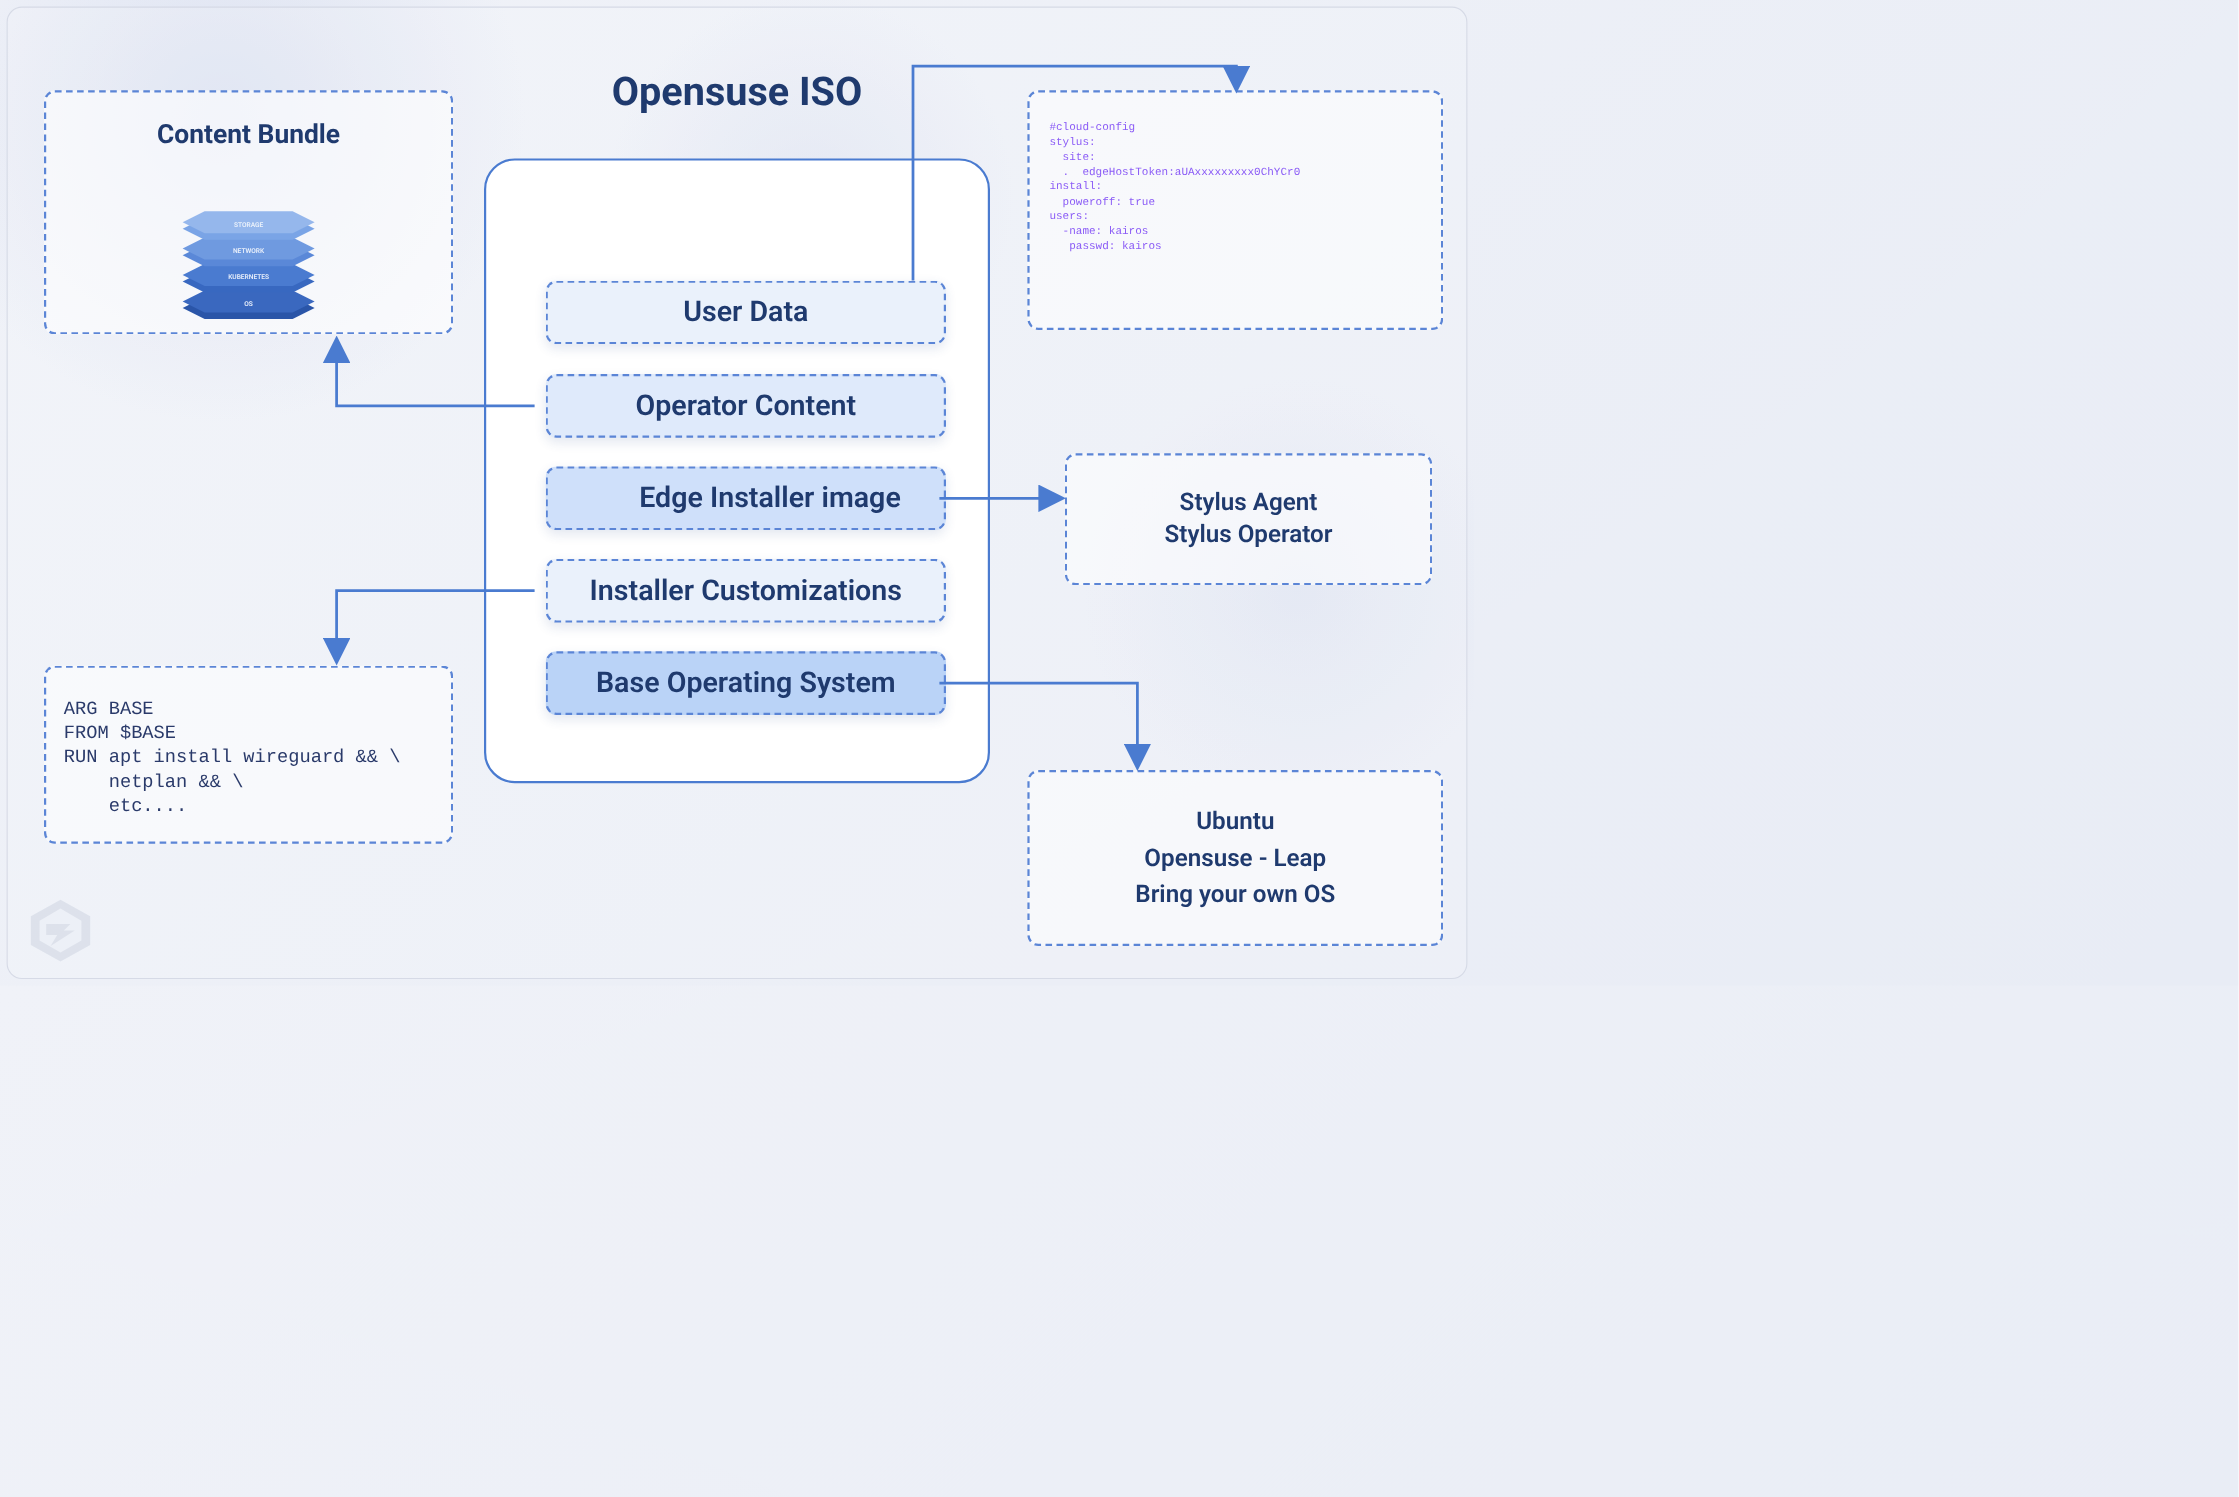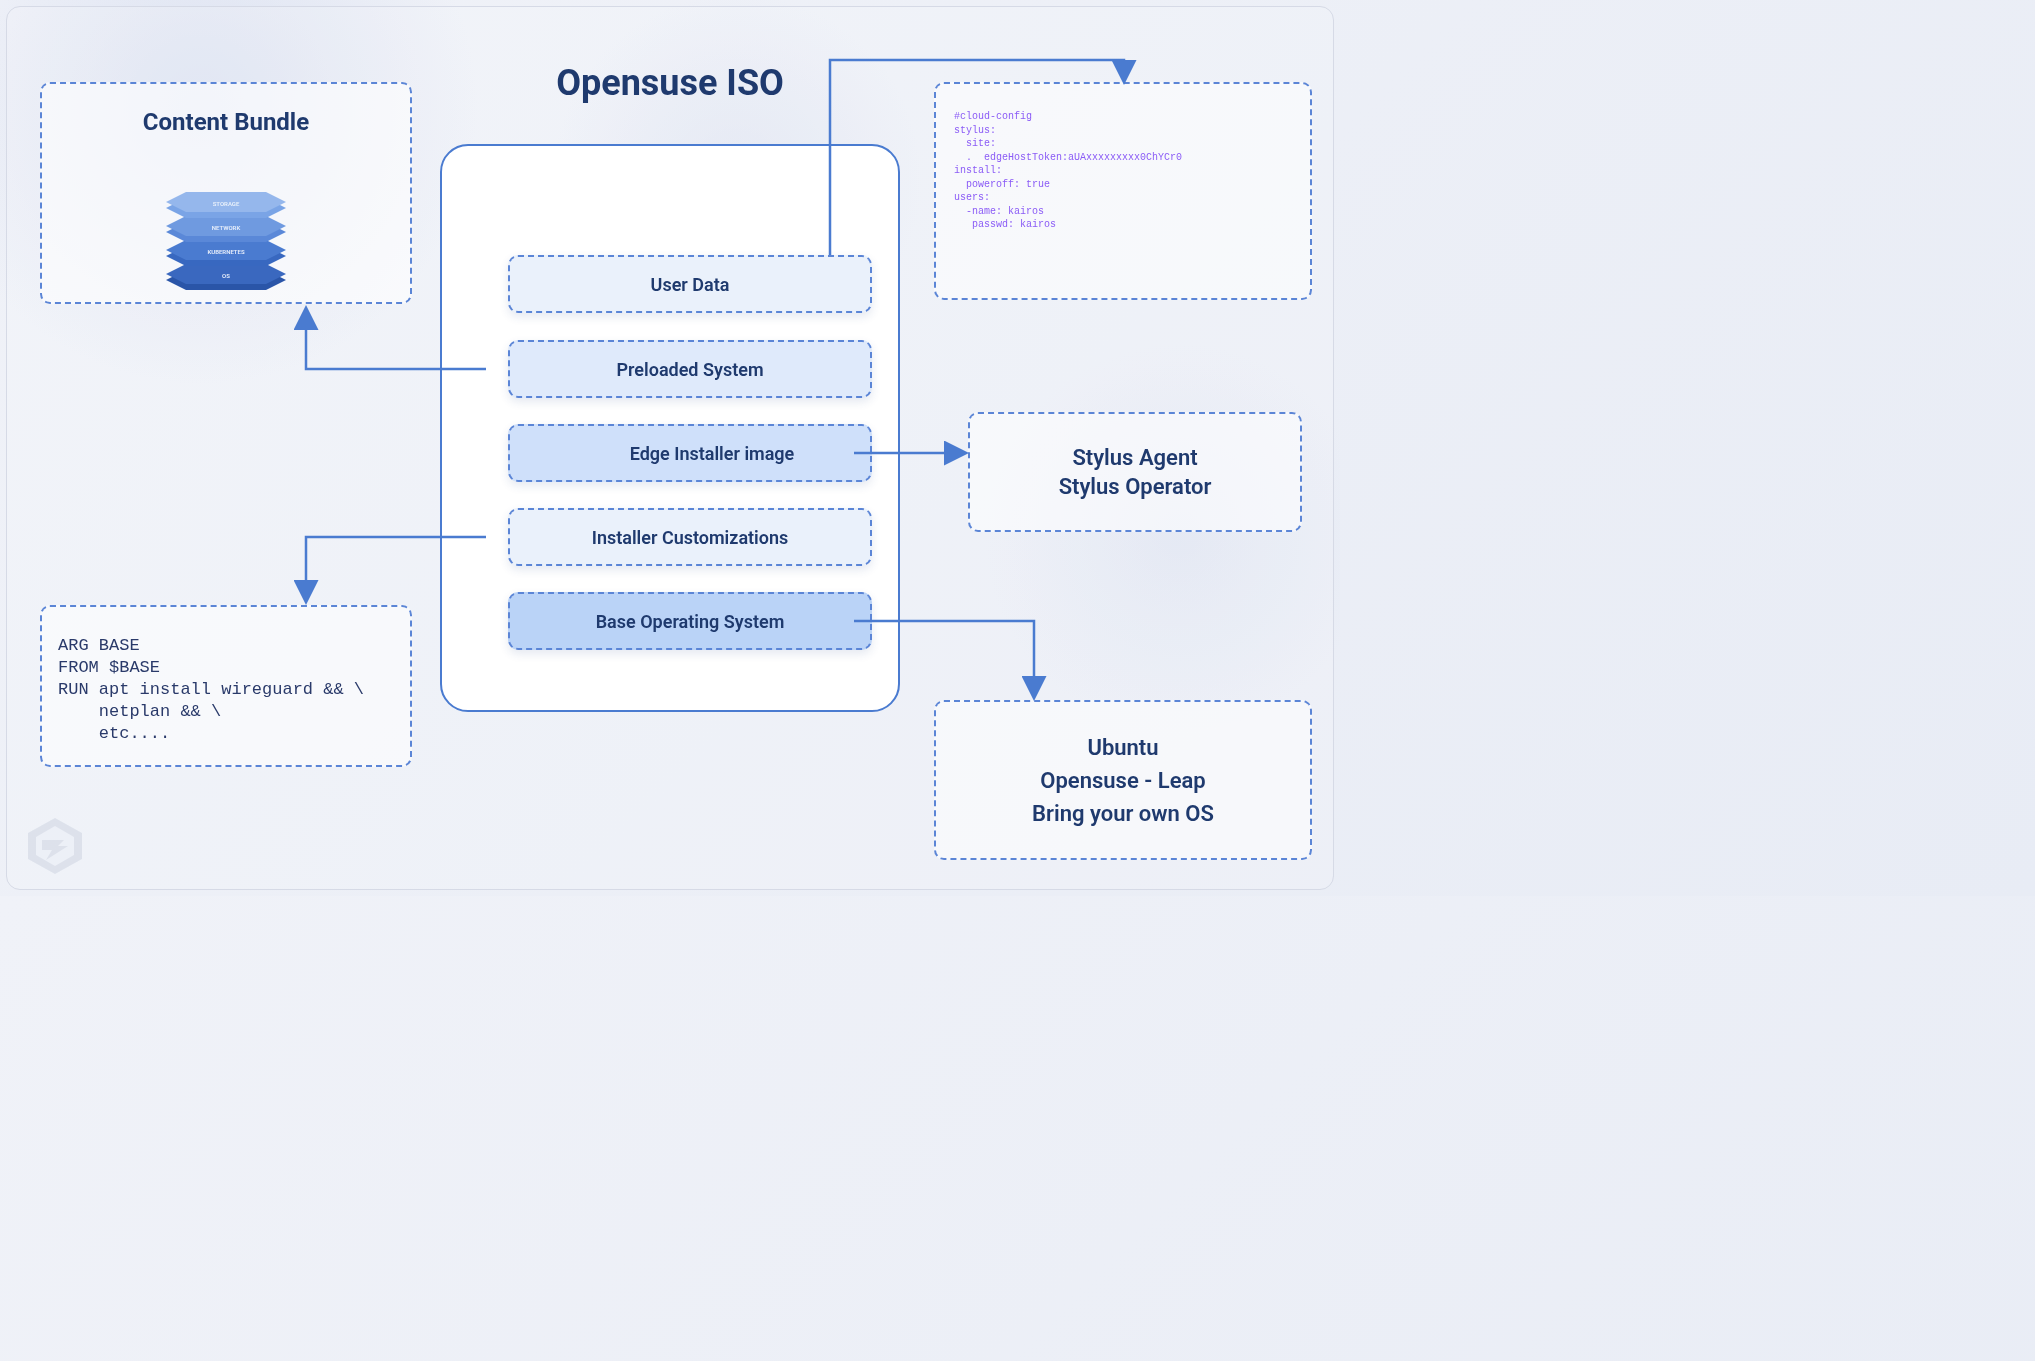--- a/index.html
+++ b/index.html
@@ -56,29 +56,29 @@
 
 .dashed {
   position: absolute;
   border: 2px dashed #5b85d6;
   border-radius: 10px;
 }
 
 
 .layer {
   position: absolute;
-  left: 508px;
+  left: 496px;
   width: 364px;
   height: 58px;
   border: 2px dashed #5b85d6;
   border-radius: 10px;
   display: flex;
   align-items: center;
   justify-content: center;
-  font-size: 18px;
+  font-size: 26px;
   font-weight: 600;
   color: #1f3a6e;
   box-shadow: 0 4px 10px rgba(40,70,140,0.12);
 }
 .layer.l1 { top: 255px; background: #eaf1fb; }
 .layer.l2 { top: 340px; background: #dfeafb; }
 .layer.l3 { top: 424px; background: #cfe0fa; padding-left: 44px; }
 .layer.l4 { top: 508px; background: #eaf1fb; }
 .layer.l5 { top: 592px; background: #bad3f7; }
 
@@ -156,21 +156,21 @@
 </head>
 <body>
 
 <div class="frame"></div>
 
 <div class="title">Opensuse ISO</div>
 
 <div class="iso-container"></div>
 
 <div class="layer l1">User Data</div>
-<div class="layer l2">Preloaded System</div>
+<div class="layer l2">Operator Content</div>
 <div class="layer l3">Edge Installer image</div>
 <div class="layer l4">Installer Customizations</div>
 <div class="layer l5">Base Operating System</div>
 
 <div class="dashed content-bundle">
   <div class="cb-title">Content Bundle</div>
   <svg class="stack-svg" width="160" height="130" viewBox="0 0 160 130">
 
     <g>
 

